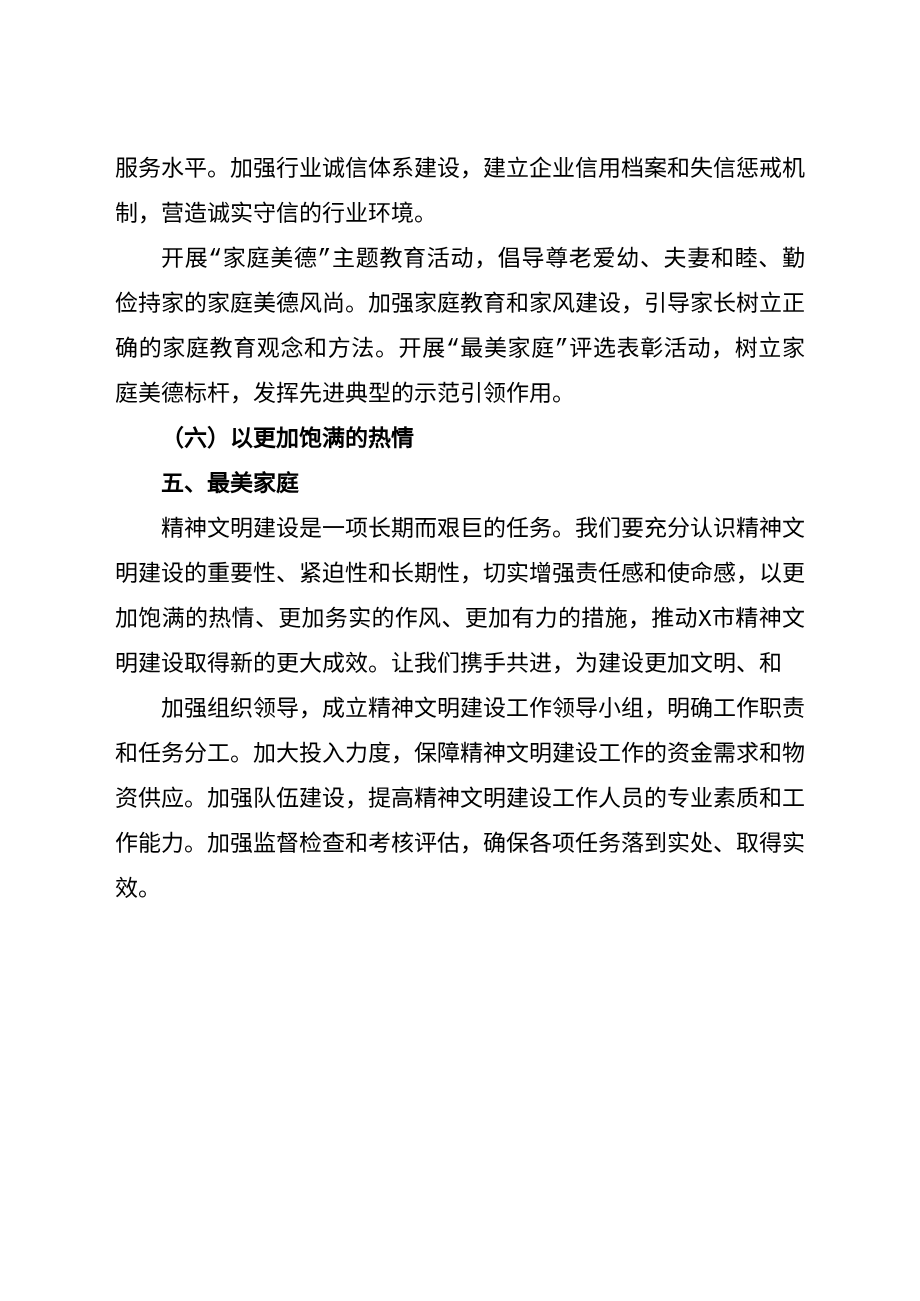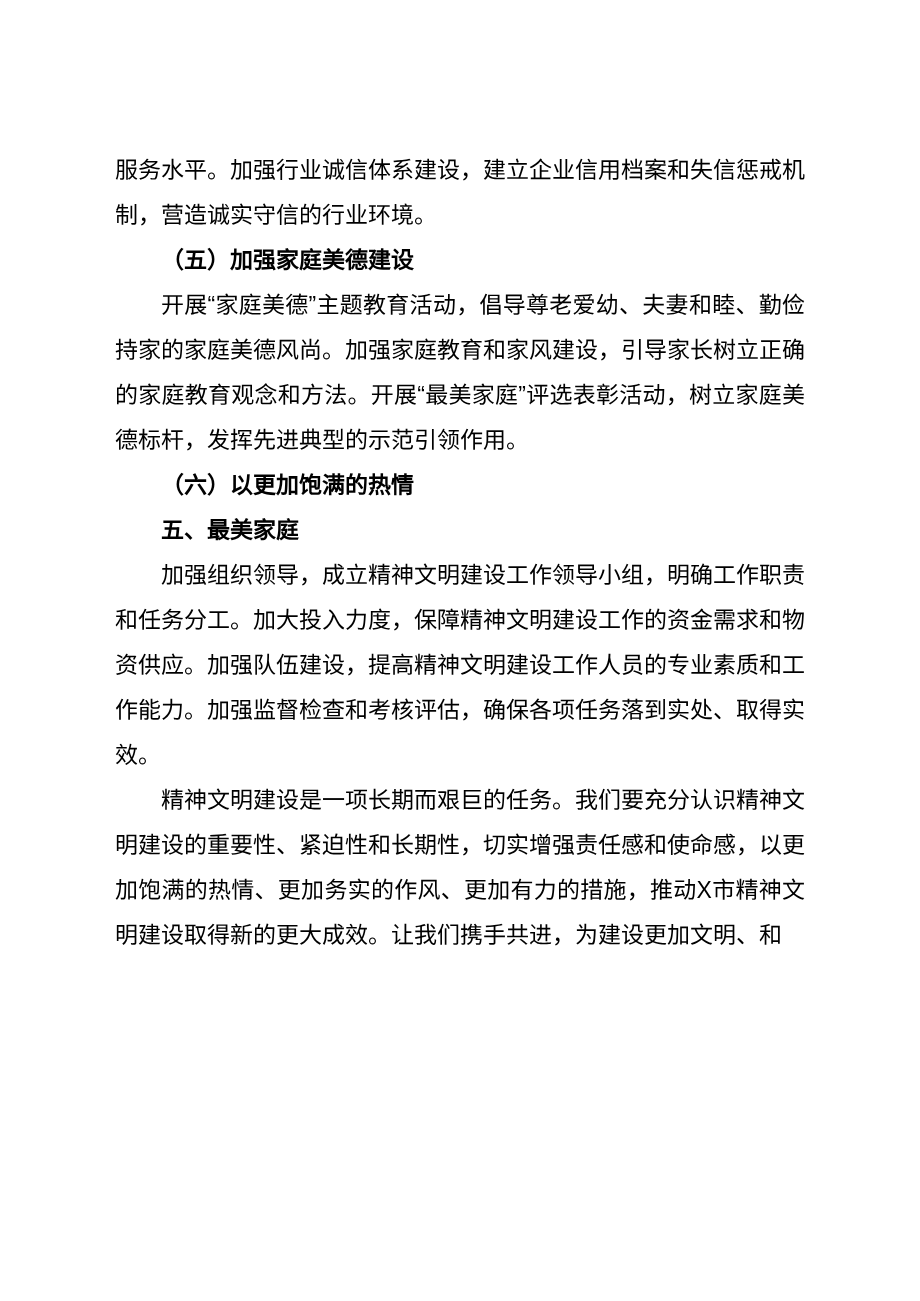--- a/index.html
+++ b/index.html
@@ -12,21 +12,21 @@
     width: 920px;
     height: 1301px;
     background: #ffffff;
     overflow: hidden;
   }
   .content {
     position: absolute;
     left: 115px;
     top: 148px;
     width: 690px;
-    font-family: Liberation Sans, sans-serif;
+    font-family: Liberation Mono, monospace;
     font-size: 23px;
     line-height: 45px;
     color: #000000;
   }
   .para {
     margin: 0;
     text-align: justify;
     text-indent: 2em;
     font-weight: normal;
   }
@@ -41,20 +41,19 @@
     text-indent: 2em;
     text-align: left;
   }
 </style>
 </head>
 <body>
 
 <div class="page">
   <div class="content">
     <p class="para no-indent">服务水平。加强行业诚信体系建设，建立企业信用档案和失信惩戒机制，营造诚实守信的行业环境。</p>
-    <h3 class="heading">（五）加强家庭美德建设</h3>
     <p class="para">开展“家庭美德”主题教育活动，倡导尊老爱幼、夫妻和睦、勤俭持家的家庭美德风尚。加强家庭教育和家风建设，引导家长树立正确的家庭教育观念和方法。开展“最美家庭”评选表彰活动，树立家庭美德标杆，发挥先进典型的示范引领作用。</p>
     <h3 class="heading">（六）以更加饱满的热情</h3>
     <h3 class="heading">五、最美家庭</h3>
+    <p class="para">精神文明建设是一项长期而艰巨的任务。我们要充分认识精神文明建设的重要性、紧迫性和长期性，切实增强责任感和使命感，以更加饱满的热情、更加务实的作风、更加有力的措施，推动X市精神文明建设取得新的更大成效。让我们携手共进，为建设更加文明、和</p>
     <p class="para">加强组织领导，成立精神文明建设工作领导小组，明确工作职责和任务分工。加大投入力度，保障精神文明建设工作的资金需求和物资供应。加强队伍建设，提高精神文明建设工作人员的专业素质和工作能力。加强监督检查和考核评估，确保各项任务落到实处、取得实效。</p>
-    <p class="para">精神文明建设是一项长期而艰巨的任务。我们要充分认识精神文明建设的重要性、紧迫性和长期性，切实增强责任感和使命感，以更加饱满的热情、更加务实的作风、更加有力的措施，推动X市精神文明建设取得新的更大成效。让我们携手共进，为建设更加文明、和</p>
   </div>
 </div>
 
 </body></html>

